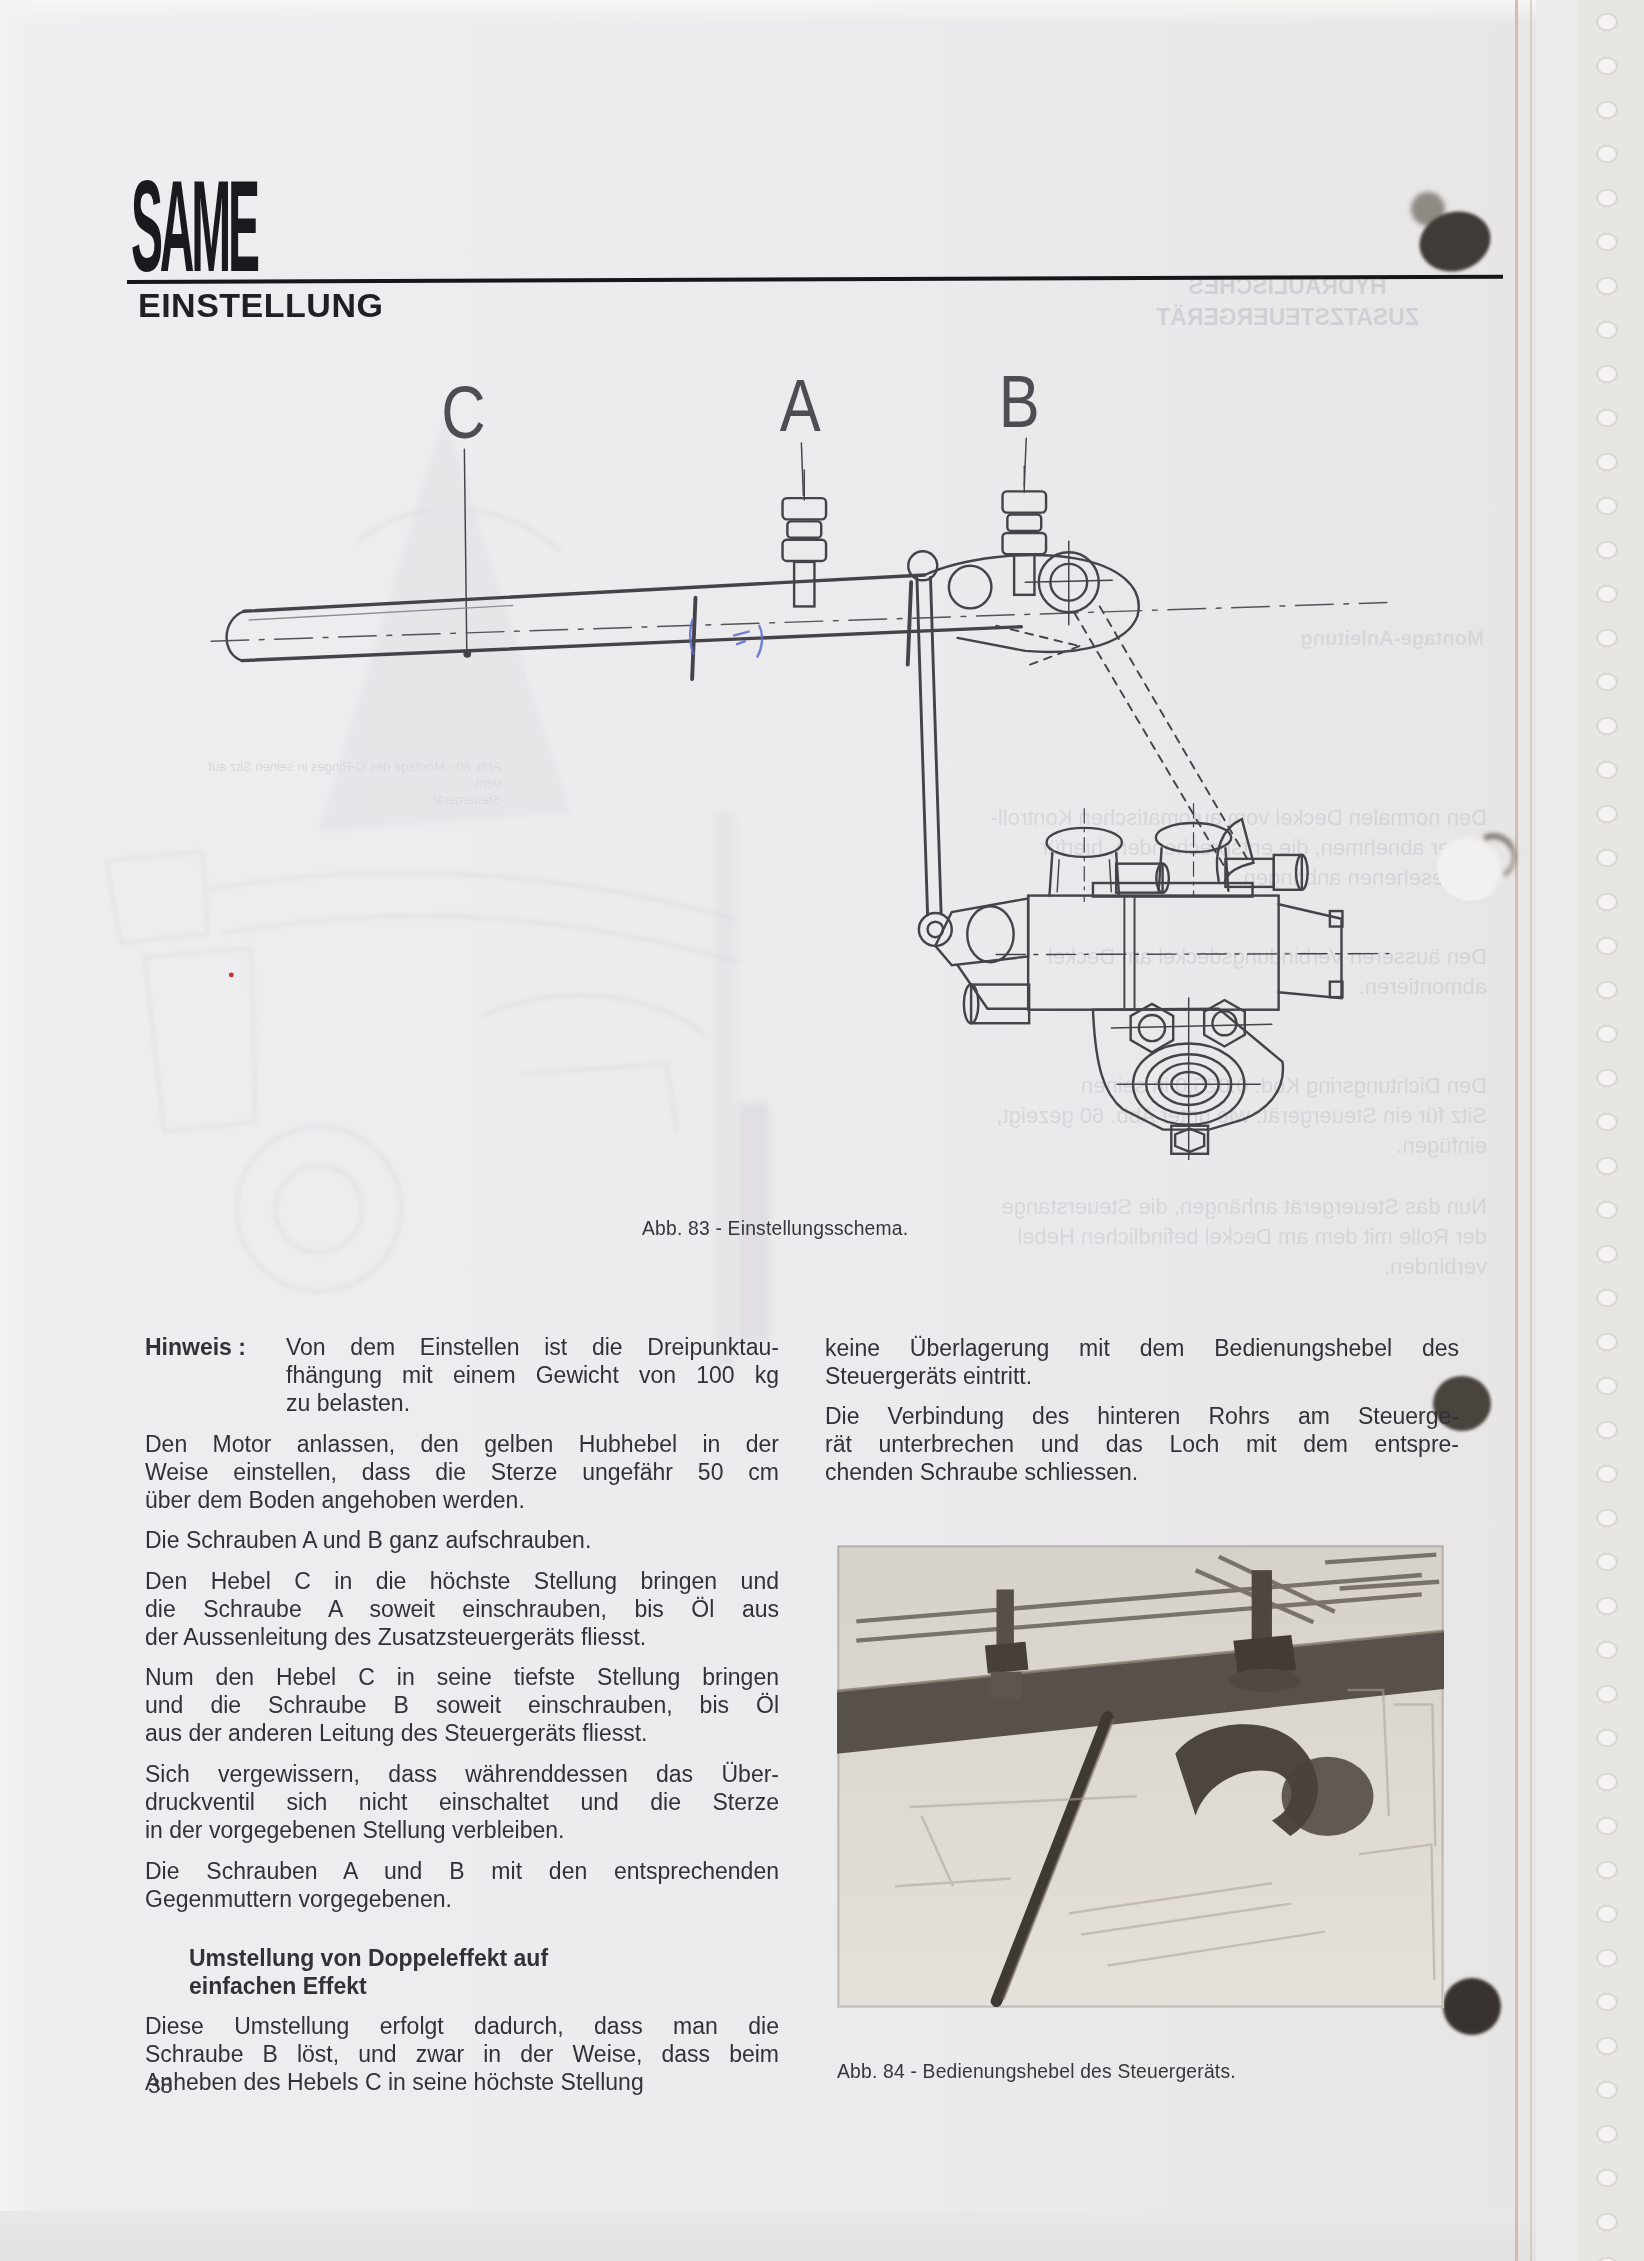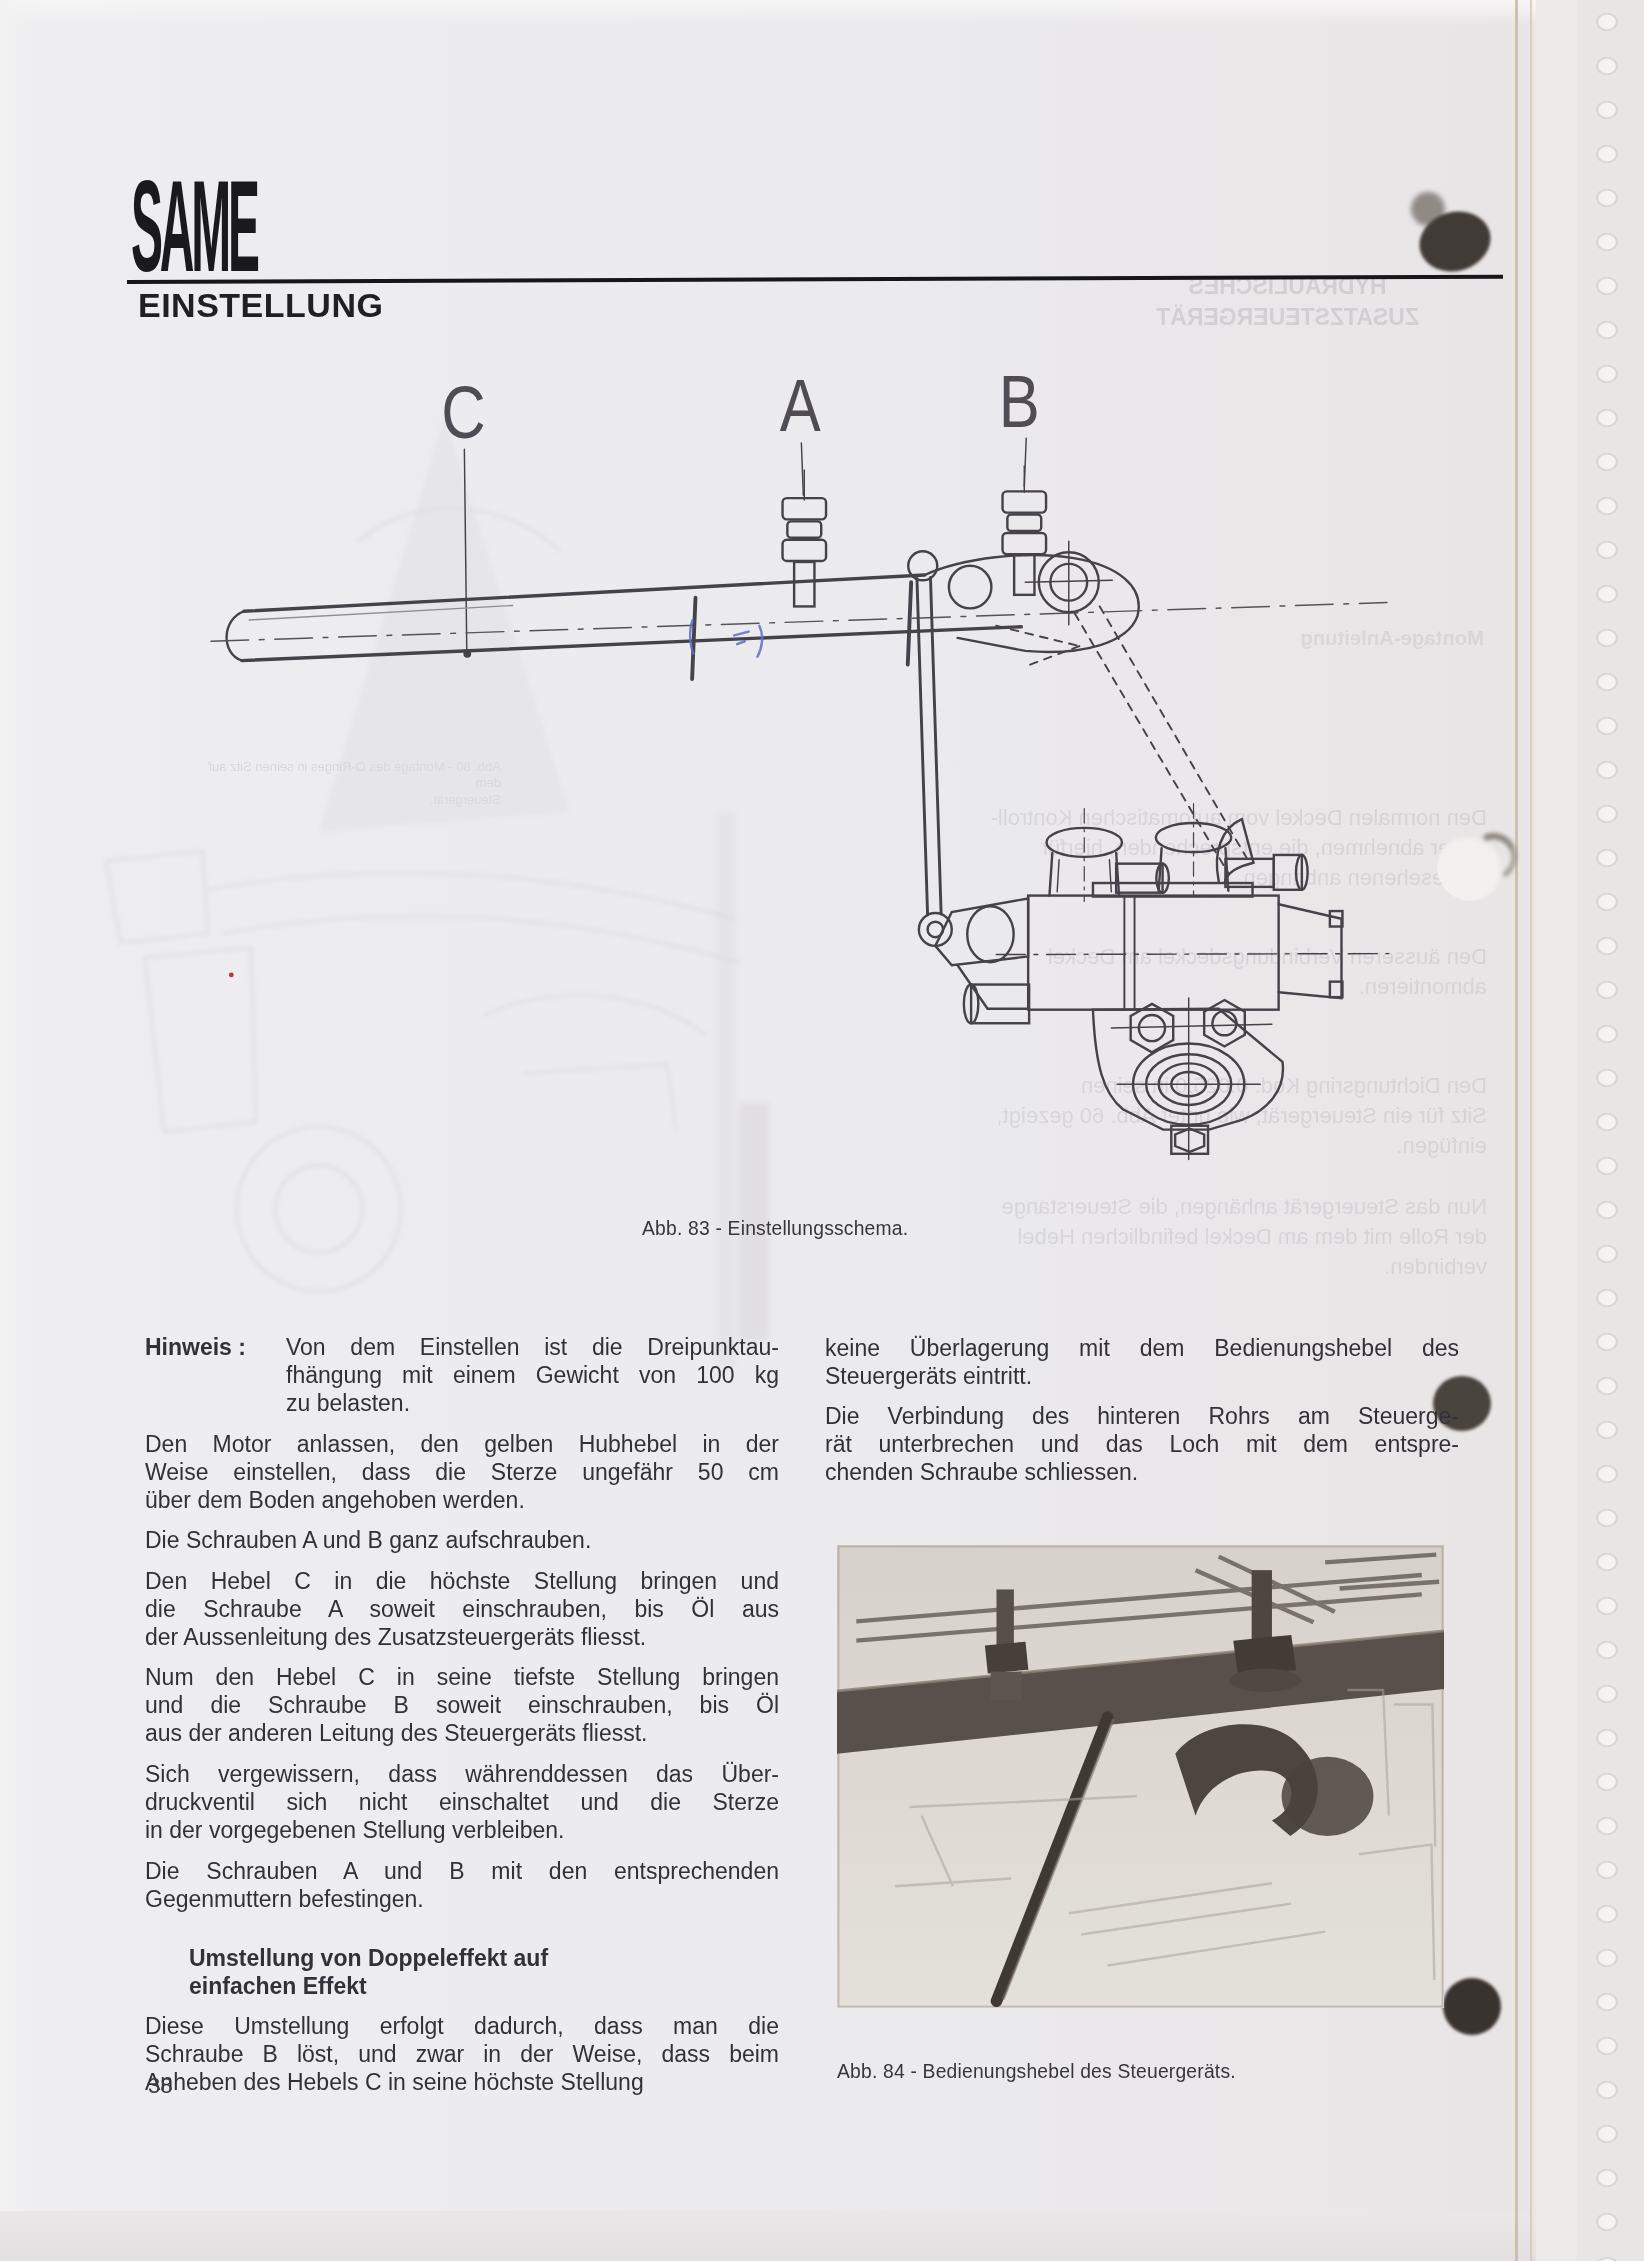--- a/index.html
+++ b/index.html
@@ -276,21 +276,21 @@
         <div class="tline">und die Schraube B soweit einschrauben, bis Öl</div>
         <div class="tline tlast">aus der anderen Leitung des Steuergeräts fliesst.</div>
       </div>
     <div class="para">
         <div class="tline">Sich vergewissern, dass währenddessen das Über-</div>
         <div class="tline">druckventil sich nicht einschaltet und die Sterze</div>
         <div class="tline tlast">in der vorgegebenen Stellung verbleiben.</div>
       </div>
     <div class="para">
         <div class="tline">Die Schrauben A und B mit den entsprechenden</div>
-        <div class="tline tlast">Gegenmuttern befestingen.</div>
+        <div class="tline tlast">Gegenmuttern vorgegebenen.</div>
       </div>
     <div class="subhead">
         <div class="tline">Umstellung von Doppeleffekt auf</div>
         <div class="tline tlast">einfachen Effekt</div>
       </div>
     <div class="para">
         <div class="tline">Diese Umstellung erfolgt dadurch, dass man die</div>
         <div class="tline">Schraube B löst, und zwar in der Weise, dass beim</div>
         <div class="tline tlast">Anheben des Hebels C in seine höchste Stellung</div>
       </div>

